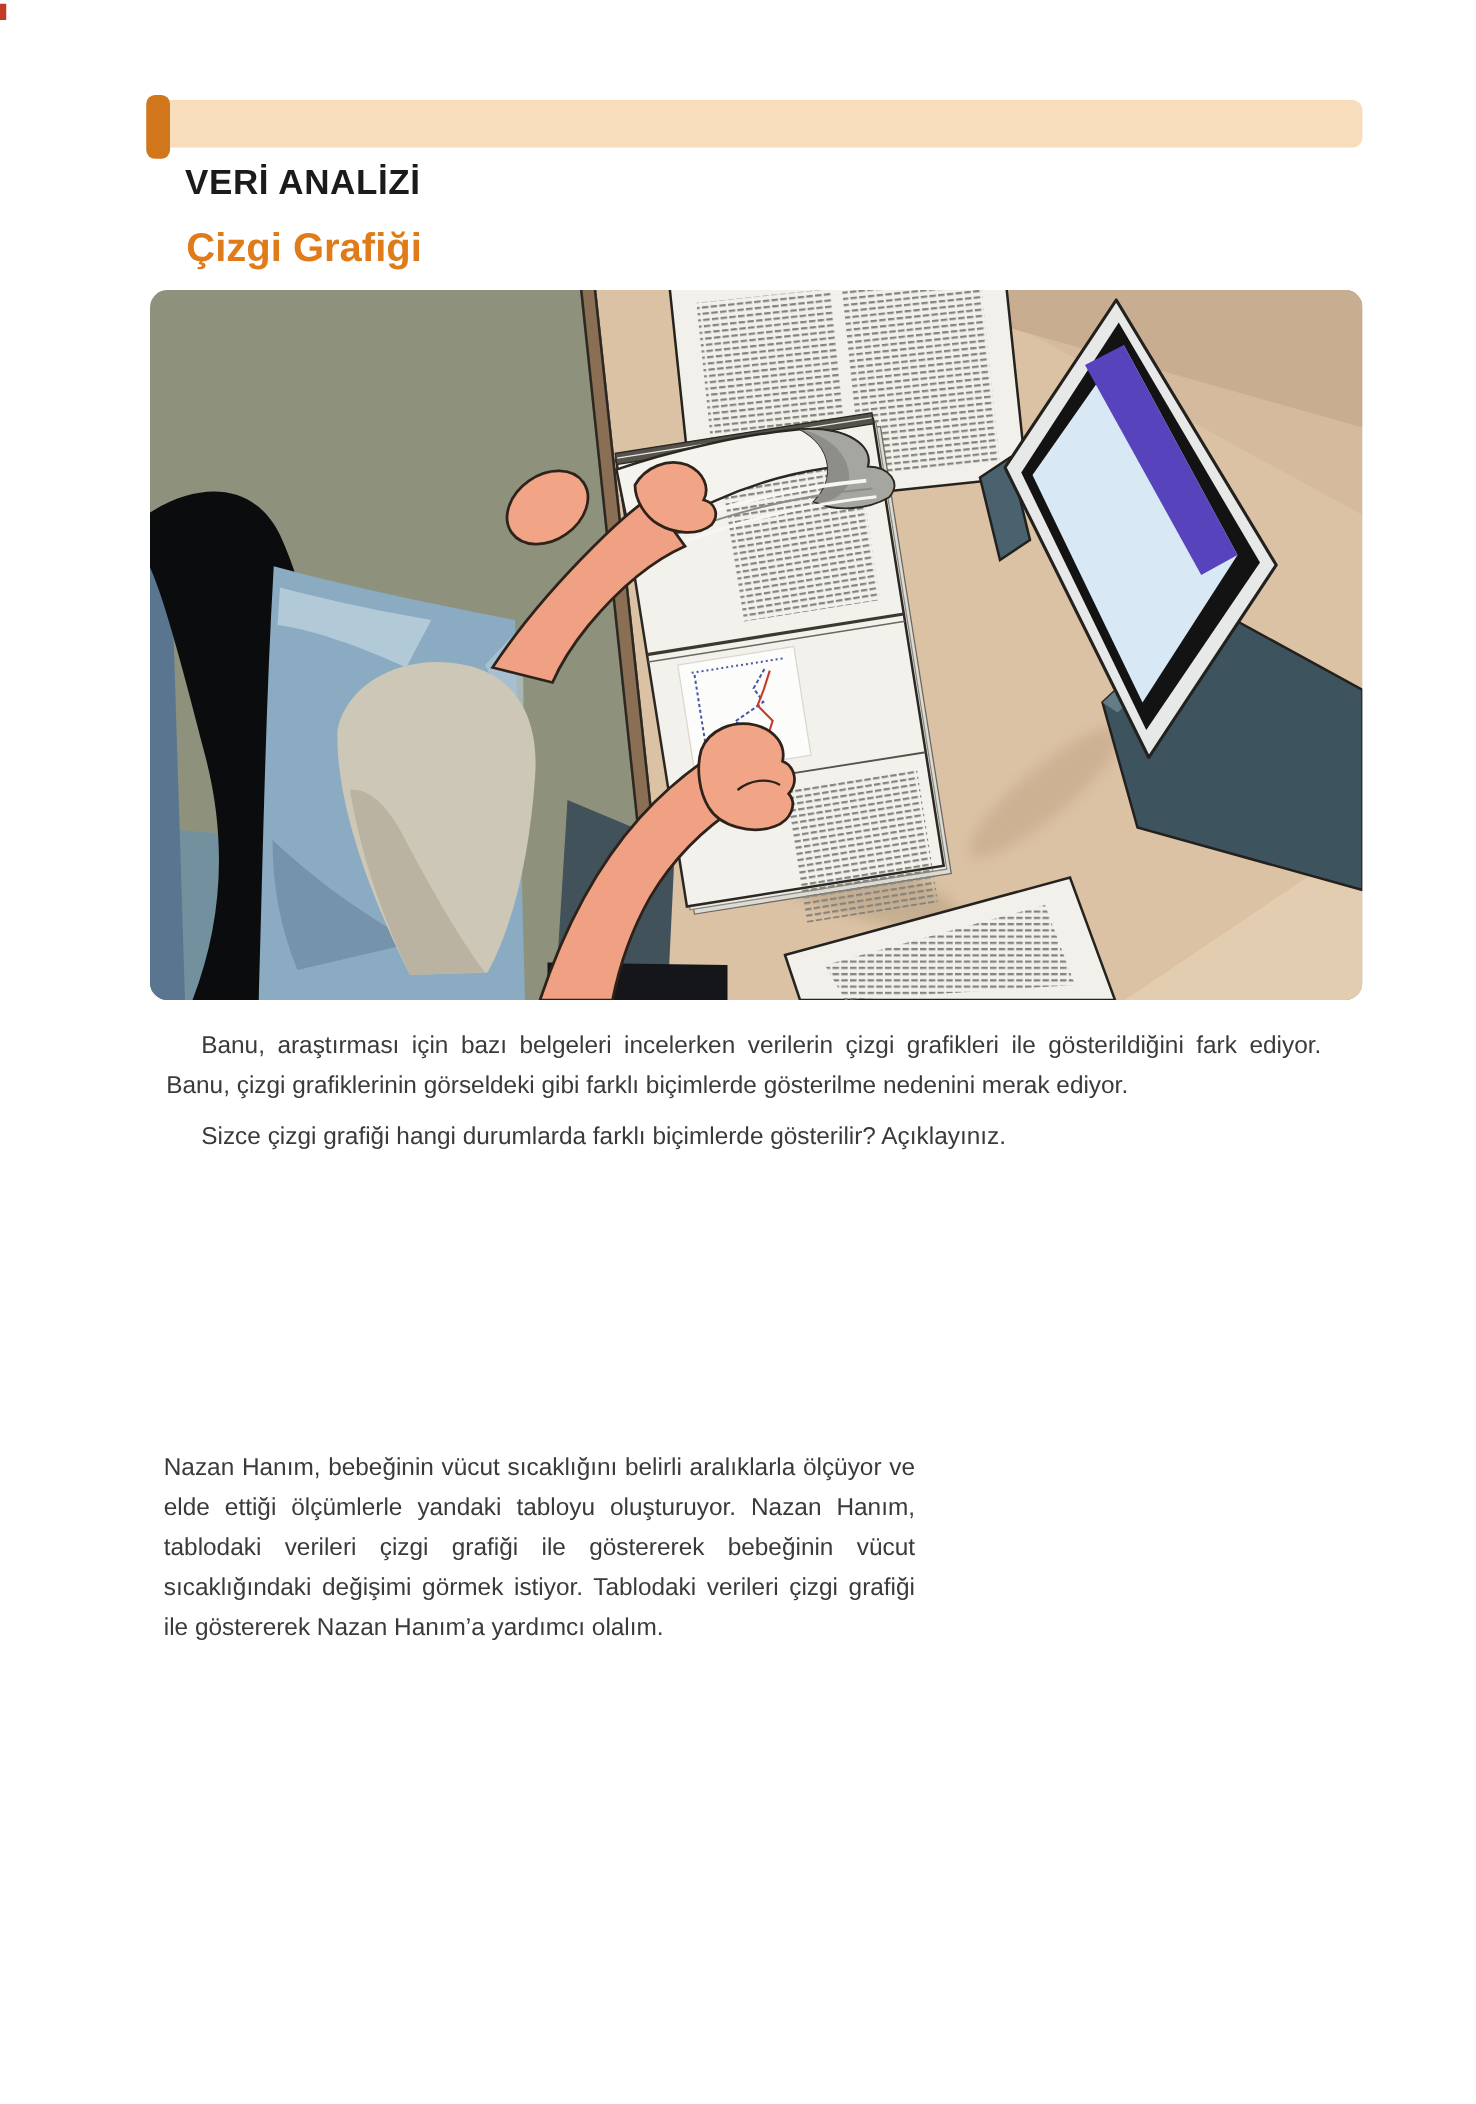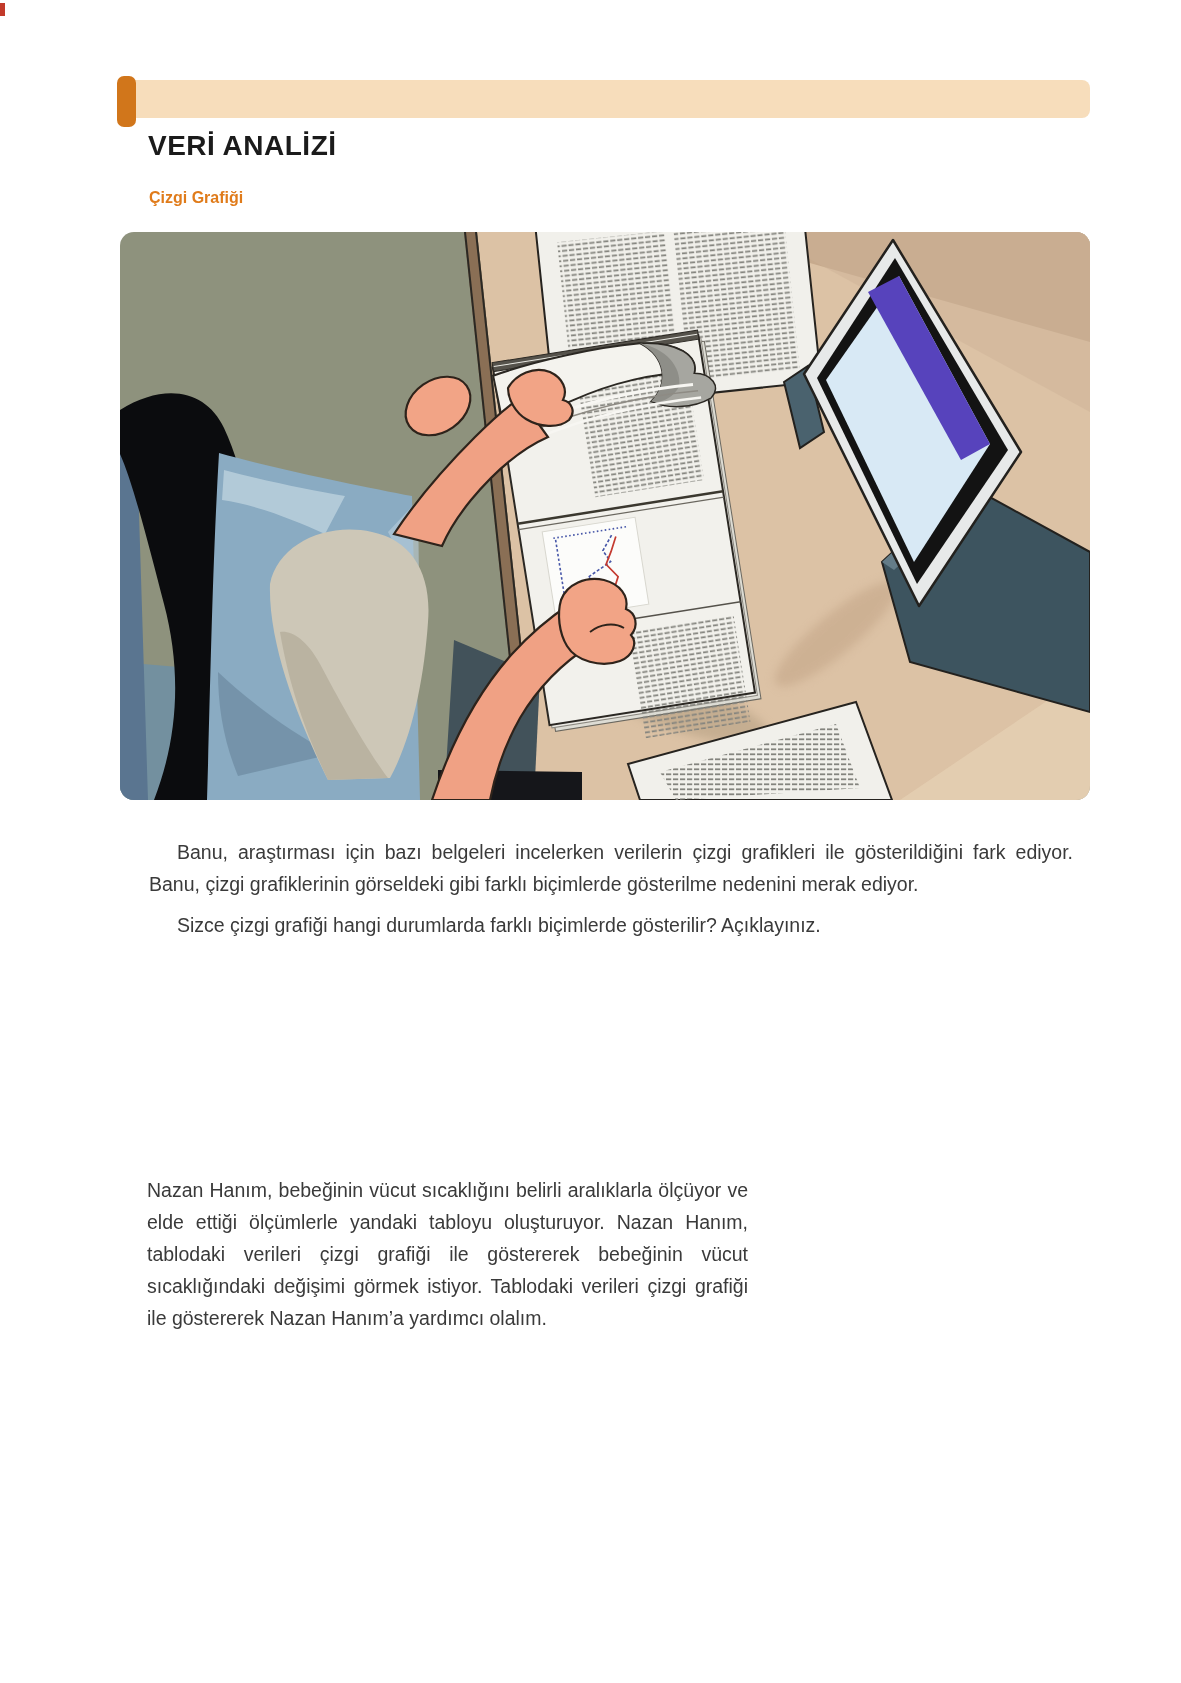--- a/index.html
+++ b/index.html
@@ -6,28 +6,28 @@
   .page{position:relative;width:1181px;height:1398px;background:#fff;overflow:hidden;
         font-family:"Liberation Sans", sans-serif;color:#3a3a3a;}
   .corner-mark{position:absolute;left:0;top:3px;width:5px;height:13px;background:#c23a2a;}
   
   .section-bar{position:absolute;left:121px;top:80px;width:969px;height:38px;
                background:#f7ddbb;border-radius:8px;}
   .section-tab{position:absolute;left:117px;top:76px;width:19px;height:51px;
                background:#d1761b;border-radius:7px;}
   .section-title{position:absolute;left:148px;top:130px;margin:0;font-size:28px;line-height:32px;
                  font-weight:bold;color:#1b1b1b;letter-spacing:.5px;}
-  .subsection-title{position:absolute;left:149px;top:184px;margin:0;font-size:16px;line-height:28px;
+  .subsection-title{position:absolute;left:149px;top:184px;margin:0;font-size:32px;line-height:28px;
                     font-weight:bold;color:#e07b1a;}
   
   figure.illus{position:absolute;left:120px;top:232px;width:970px;height:568px;margin:0;
                border-radius:14px;overflow:hidden;}
   figure.illus svg{display:block;}
   
-  .para{position:absolute;margin:16px;font-size:19.5px;line-height:32px;color:#3a3a3a;}
+  .para{position:absolute;margin:0;font-size:19.5px;line-height:32px;color:#3a3a3a;}
   .p1{left:133px;top:820px;width:924px;text-align:justify;text-indent:28px;}
   .p2{left:133px;top:893px;width:924px;text-indent:28px;}
   .p3{left:131px;top:1158px;width:601px;text-align:justify;}
   
   .badge-back{position:absolute;left:118px;top:1555px;width:84px;height:54px;border-radius:6px;
               background:linear-gradient(175deg,#f2cf9f 0%,#f9e7cd 55%,rgba(255,255,255,0) 100%);}
   .page-badge{position:absolute;left:113px;top:1559px;width:90px;height:34px;border-radius:9px;
               background:linear-gradient(180deg,#efa24c 0%,#dd8126 60%,#d1741c 100%);
               display:flex;align-items:center;justify-content:center;}
   .page-badge::before{content:"";position:absolute;left:-2px;top:-5px;border-style:solid;

